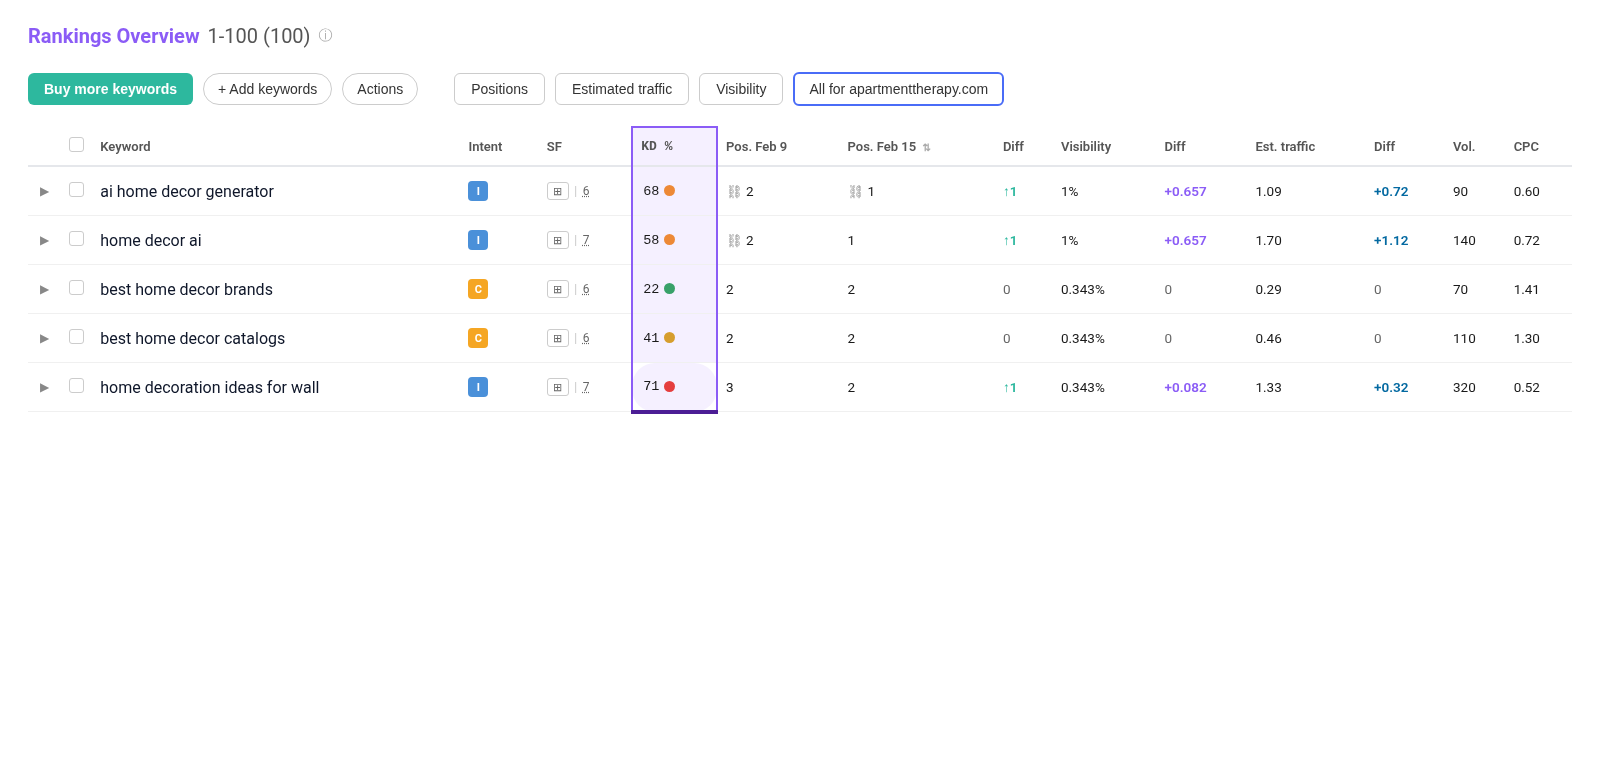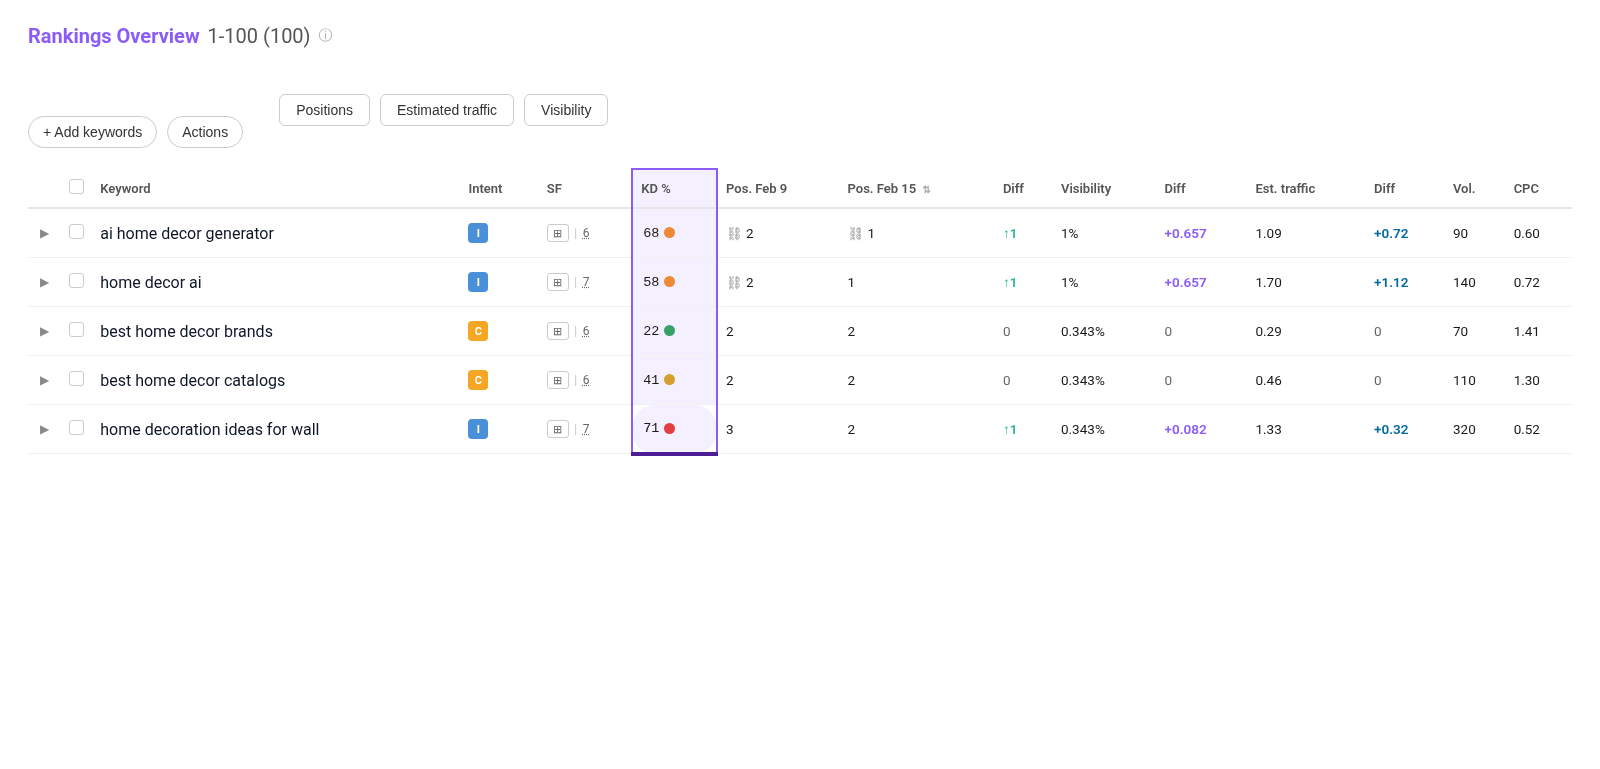--- a/index.html
+++ b/index.html
@@ -54,21 +54,20 @@
       background: #fff;
       color: #333;
       border: 1.5px solid #ccc;
       border-radius: 16px;
       padding: 7px 14px;
       font-size: 14px;
       cursor: pointer;
       display: flex;
       align-items: center;
       gap: 4px;
-      margin-top: 44px;
     }
     .btn-tab {
       background: #fff;
       color: #333;
       border: 1.5px solid #ccc;
       border-radius: 6px;
       padding: 7px 16px;
       font-size: 14px;
       cursor: pointer;
     }
@@ -167,20 +166,21 @@
       padding-left: 10px !important;
       padding-right: 10px !important;
       font-family: Liberation Mono, monospace;
     }
     .kd-col-header {
       background: #f5f0ff;
       border-left: 2px solid #8b5cf6;
       border-right: 2px solid #8b5cf6;
       border-top: 2px solid #8b5cf6;
       color: #555;
+      font-family: Liberation Mono, monospace;
     }
     .kd-col-last {
       border-bottom: 4px solid #4c1d95;
       border-radius: 23px;
     }
     .dot {
       display: inline-block;
       width: 11px;
       height: 11px;
       border-radius: 50%;
@@ -206,26 +206,28 @@
 
 <div class="page">
 
   <div class="page-header">
     <span class="page-title">Rankings Overview</span>
     <span class="page-subtitle">1-100 (100)</span>
     <span class="info-icon">ⓘ</span>
   </div>
 
   <div class="toolbar">
+    <button class="btn-primary">Buy more keywords</button>
     <button class="btn-secondary">+ Add keywords</button>
     <button class="btn-secondary">Actions</button>
     <div style="width:16px"></div>
     <button class="btn-tab">Positions</button>
     <button class="btn-tab">Estimated traffic</button>
     <button class="btn-tab">Visibility</button>
+    <button class="btn-tab-active">All for apartmenttherapy.com</button>
   </div>
 
   <div class="table-wrapper">
     <table>
       <thead>
         <tr>
           <th class="col-expand"></th>
           <th class="col-checkbox">
             <span class="checkbox"></span>
           </th>

